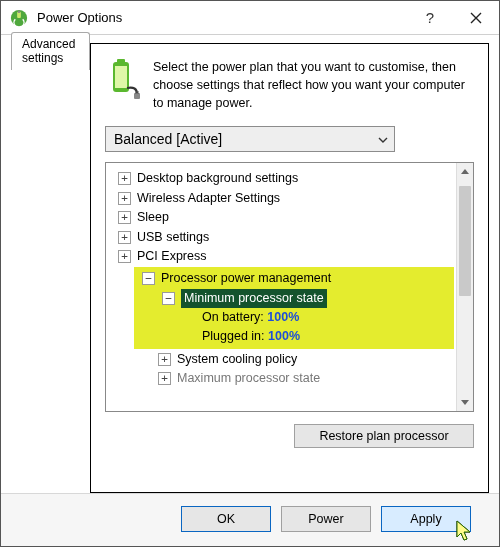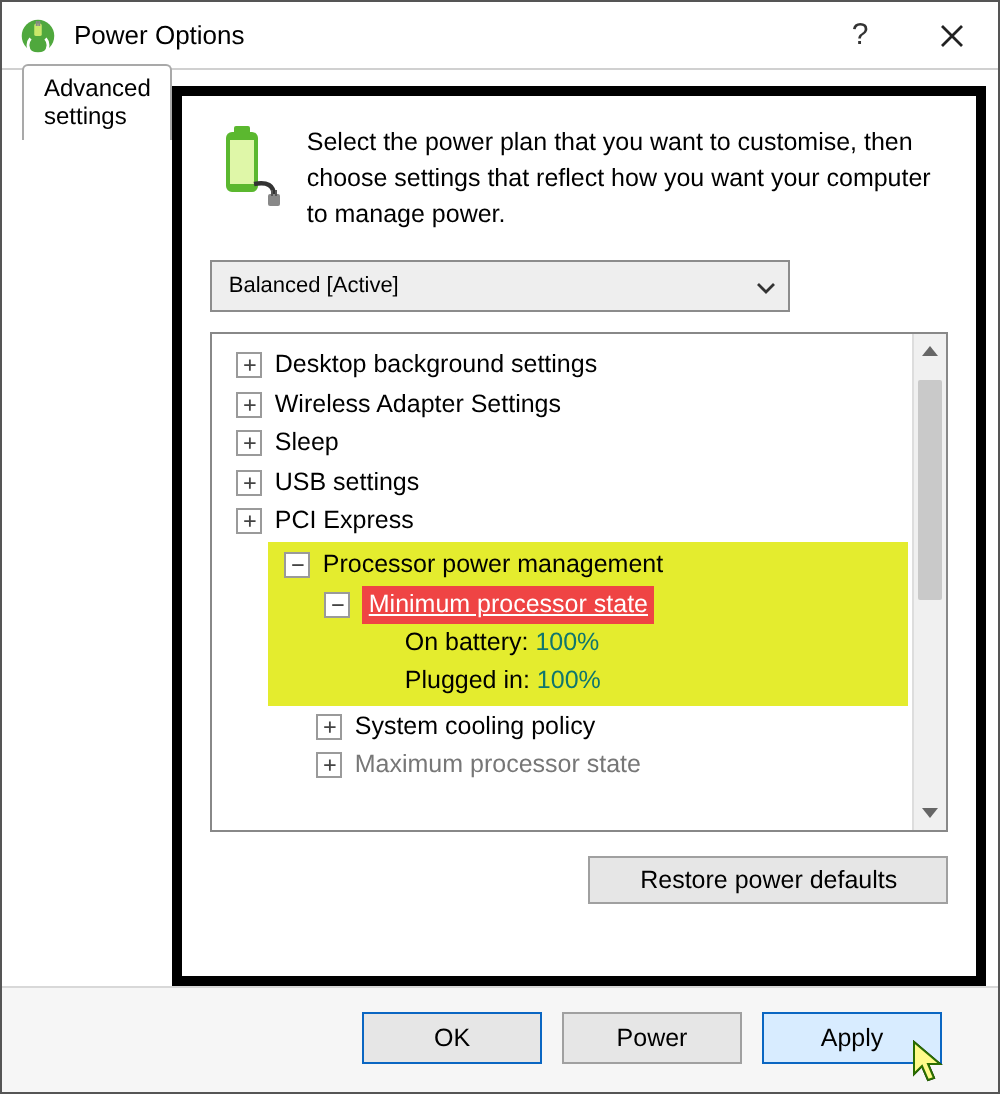--- a/index.html
+++ b/index.html
@@ -35,37 +35,37 @@
   .tabs { display:flex; align-items:flex-end; height:26px; }
   .tab {
     border:1px solid #a9a9a9; border-bottom:none;
     padding: 4px 10px 5px 10px;
     background:#fff;
     font-size:12px;
     border-top-left-radius:3px; border-top-right-radius:3px;
     position:relative; top:1px;
   }
   .tabpage {
-    border:5px solid #000000;
+    border:1px solid #000000;
     flex:1;
     padding: 14px 14px 24px 14px;
     display:flex; flex-direction:column;
     background:#fff;
   }
 
   .intro { display:flex; gap:12px; margin-bottom:14px; }
   .intro .txt { font-size:12.5px; line-height:1.45; }
   .battery-ico { flex:0 0 auto; }
 
   .plan-select {
     width: 290px; height:26px;
     border:1px solid #8c8c8c;
     display:flex; align-items:center; justify-content:space-between;
     padding: 0 6px 0 8px;
-    font-size:11px;
+    font-size:14px;
     background:#eee;
     margin-bottom:10px;
   }
   .plan-select .chev { font-size:12px; color:#333; }
 
   .tree-wrap {
     border:1px solid #888;
     height: 250px;
     display:flex;
     background:#fff;
@@ -109,25 +109,24 @@
   .indent3 { padding-left: 48px; }
 
   .hl-block {
     background: #e4ec2e;
     margin: 1px 0 1px 24px;
     padding: 2px 0 2px 4px;
     width: 320px;
   }
   .hl-block .node, .hl-block .leaf { background: transparent; }
   .selected {
-    background:#ef4444; color:#fff;
+    background:#14532d; color:#fff;
     padding: 0 3px;
-    text-decoration: underline;
-  }
-  .val { color: #0f766e; }
+  }
+  .val { color: #1d4ed8; font-weight: bold; }
   .cut { color:#777; }
   .leaf { padding-left: 0; }
 
   .restore-row { display:flex; justify-content:flex-end; margin-top:12px; }
   .btn {
     border:1px solid #a0a0a0;
     background:#e6e6e6;
     padding: 4px 14px;
     font-size:12.5px;
     font-family:inherit;
@@ -270,21 +269,21 @@
           </div>
           <div class="arrow">
             <svg width="8" height="5" viewBox="0 0 8 5">
                 <path d="M4 5 L8 0 L0 0 Z" fill="#666"></path>
               </svg>
           </div>
         </div>
       </div>
 
       <div class="restore-row">
-        <button class="btn wide">Restore power defaults</button>
+        <button class="btn wide">Restore plan processor</button>
       </div>
 
     </div>
   </div>
 
   <div class="footer">
     <button class="btn default">OK</button>
     <button class="btn">Power</button>
     <button class="btn highlight">Apply</button>
 

